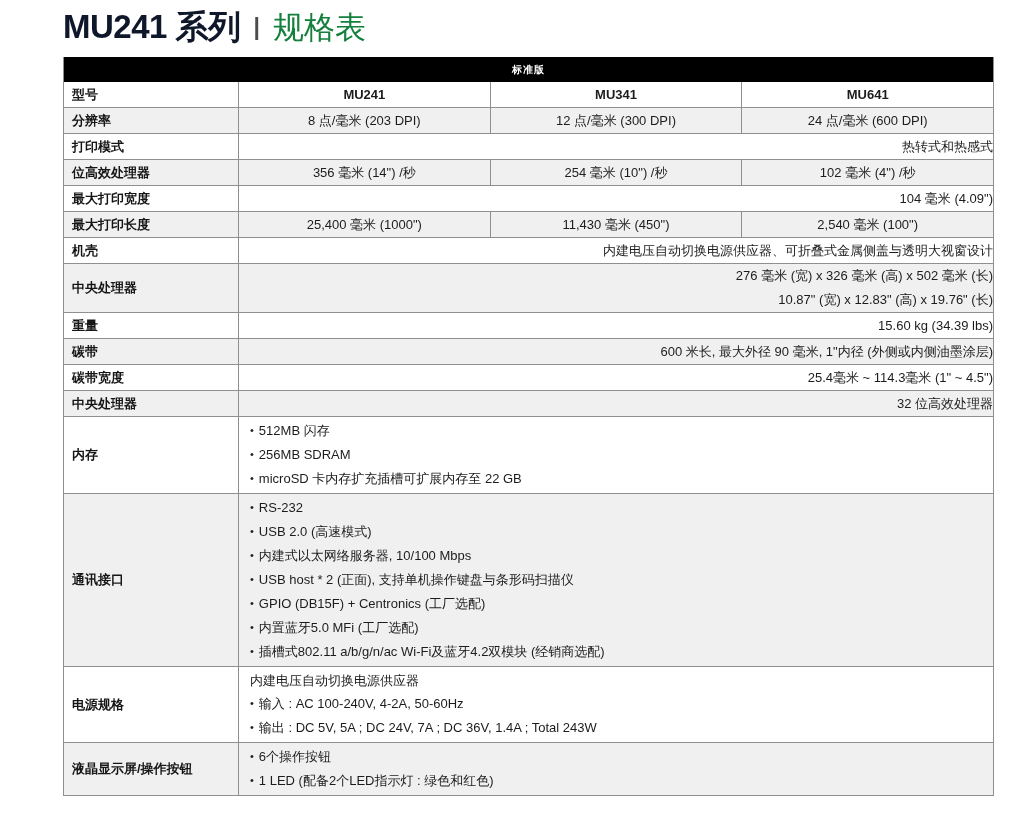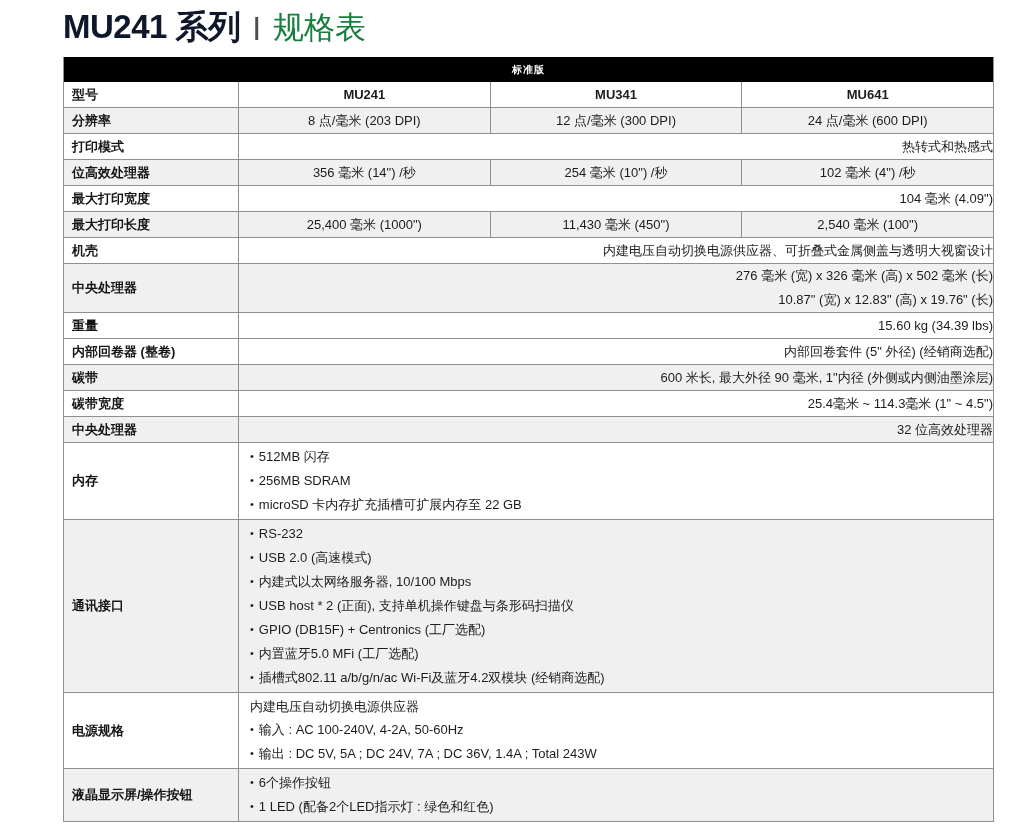--- a/index.html
+++ b/index.html
@@ -131,28 +131,20 @@
           </div>
         </div>
         <div class="row">
           <div class="cell-label">重量</div>
           <div class="vals">
             <div class="val-span">
               <div class="span-line">15.60 kg (34.39 lbs)</div>
             </div>
           </div>
         </div>
-        <div class="row">
-          <div class="cell-label">内部回卷器 (整卷)</div>
-          <div class="vals">
-            <div class="val-span">
-              <div class="span-line">内部回卷套件 (5" 外径) (经销商选配)</div>
-            </div>
-          </div>
-        </div>
         <div class="row alt">
           <div class="cell-label">碳带</div>
           <div class="vals">
             <div class="val-span">
               <div class="span-line">600 米长, 最大外径 90 毫米, 1"内径 (外侧或内侧油墨涂层)</div>
             </div>
           </div>
         </div>
         <div class="row">
           <div class="cell-label">碳带宽度</div>

